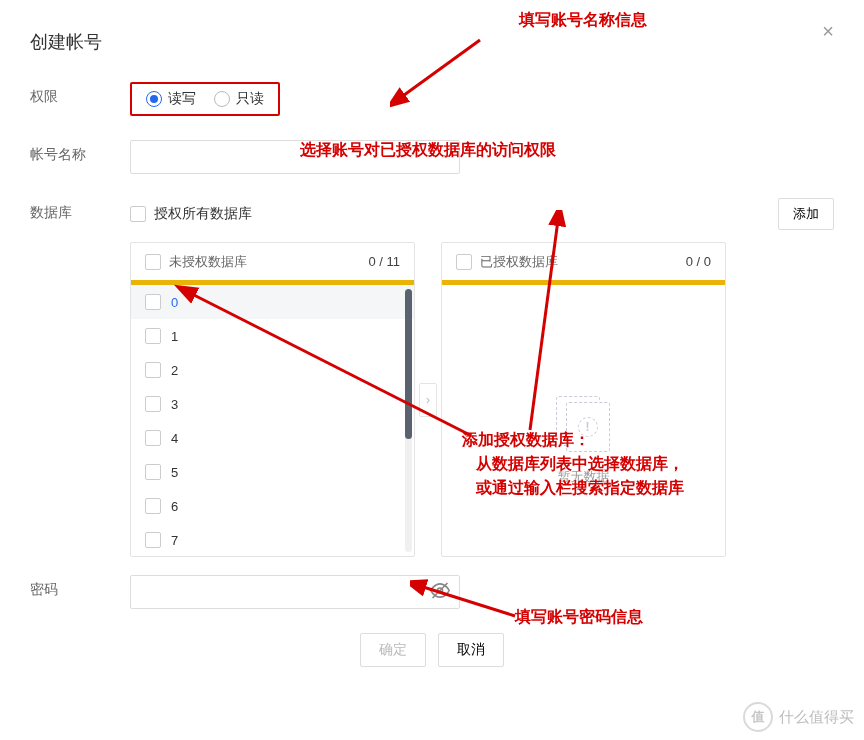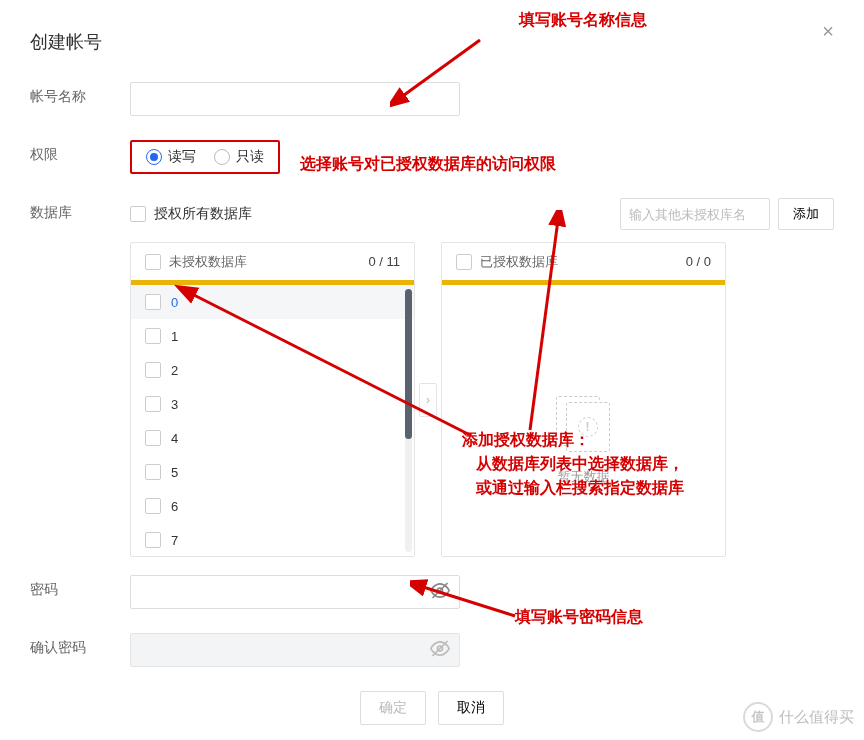--- a/index.html
+++ b/index.html
@@ -290,55 +290,54 @@
       display:flex; align-items:center; justify-content:center;
       font-size:13px; color:#999; font-weight:600;
     }
   </style>
 </head>
 <body>
 
 <div class="modal">
   <div class="close-x">×</div>
   <div class="title">创建帐号</div>
-
-  <div class="form-row">
-    <div class="form-label">帐号名称</div>
-    <div class="form-control">
-      <input class="text-input full" type="text" style="">
-    </div>
-  </div>
 
   <div class="form-row">
     <div class="form-label">权限</div>
     <div class="form-control" style="display:flex;align-items:center;gap:18px;">
       <div class="radio-group">
         <div class="radio-item">
           <span class="radio-circle selected">
               <span class="radio-dot"></span>
             </span>
           <span>读写</span>
         </div>
         <div class="radio-item">
           <span class="radio-circle"></span>
           <span>只读</span>
         </div>
       </div>
     </div>
   </div>
 
+  <div class="form-row">
+    <div class="form-label">帐号名称</div>
+    <div class="form-control">
+      <input class="text-input full" type="text" style="">
+    </div>
+  </div>
+
   <div class="form-row" style="margin-bottom:18px;">
     <div class="form-label">数据库</div>
     <div class="form-control db-section">
       <div class="db-top-row">
         <div class="db-auth-all">
           <span class="checkbox"></span>
           <span>授权所有数据库</span>
         </div>
-        <input class="add-input" type="text" placeholder="输入其他未授权库名" style="">
         <button class="add-btn">添加</button>
       </div>
 
       <div class="transfer">
 
         <div class="transfer-panel">
           <div class="transfer-header">
             <span class="checkbox"></span>
             <span class="transfer-title">未授权数据库</span>
             <span class="transfer-count">0 / 11</span>
@@ -419,53 +418,38 @@
           <svg width="20" height="20" viewBox="0 0 24 24" fill="none" stroke="currentColor" stroke-width="2">
             <path d="M1 12s4-8 11-8 11 8 11 8-4 8-11 8-11-8-11-8z"></path>
             <circle cx="12" cy="12" r="3"></circle>
             <line x1="3" y1="21" x2="21" y2="3"></line>
           </svg>
         </span>
       </div>
     </div>
   </div>
 
-  <div class="form-row password-row">
-    <div class="form-label">确认密码</div>
-    <div class="form-control">
-      <div class="pwd-wrap">
-        <input class="text-input confirm-input" type="password" style="">
-        <span class="eye-icon" style="color:#bbb;">
-          <svg width="20" height="20" viewBox="0 0 24 24" fill="none" stroke="currentColor" stroke-width="2">
-            <path d="M1 12s4-8 11-8 11 8 11 8-4 8-11 8-11-8-11-8z"></path>
-            <circle cx="12" cy="12" r="3"></circle>
-            <line x1="3" y1="21" x2="21" y2="3"></line>
-          </svg>
-        </span>
-      </div>
-    </div>
-  </div>
 
   <div class="footer">
     <button class="btn disabled">确定</button>
     <button class="btn">取消</button>
   </div>
 </div>
 
 <div class="anno" style="left:475px; top:8px;margin-left:44px;">填写账号名称信息</div>
 <svg class="arrow-svg" style="left:390px; top:30px;" width="110" height="80">
   <defs>
       <marker id="ah1" markerWidth="10" markerHeight="10" refX="2" refY="3" orient="auto">
         <path d="M0,0 L0,6 L8,3 z" fill="#d50000"></path>
       </marker>
     </defs>
   <line x1="90" y1="10" x2="10" y2="68" stroke="#d50000" stroke-width="3" marker-end="url(#ah1)"></line>
 </svg>
 
-<div class="anno" style="left:300px; top:152px;font-family:Liberation Serif, serif;">选择账号对已授权数据库的访问权限</div>
+<div class="anno" style="left:300px; top:138px;font-family:Liberation Serif, serif;">选择账号对已授权数据库的访问权限</div>
 
 <div class="anno" style="left:462px; top:428px;">
   <div>添加授权数据库：</div>
   <div style="padding-left:14px">从数据库列表中选择数据库，</div>
   <div style="padding-left:14px">或通过输入栏搜索指定数据库</div>
 </div>
 <svg class="arrow-svg" style="left:170px; top:275px;" width="320" height="175">
   <defs>
       <marker id="ah2" markerWidth="10" markerHeight="10" refX="2" refY="3" orient="auto">
         <path d="M0,0 L0,6 L8,3 z" fill="#d50000"></path>

